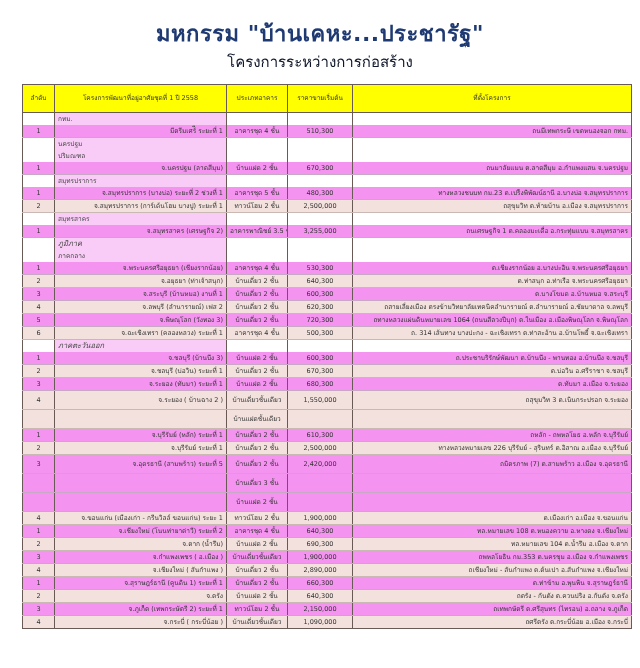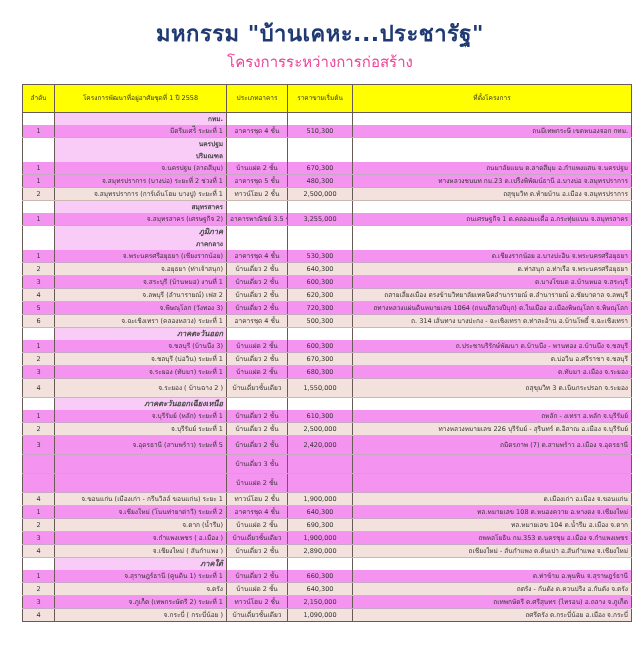--- a/index.html
+++ b/index.html
@@ -1,23 +1,23 @@
 <!DOCTYPE html>
 <html><head>
 <meta charset="utf-8">
 <style>
   html, body { margin:0; padding:0; background:#ffffff; }
   body { width:640px; height:668px; position:relative; overflow:hidden; font-family:"DejaVu Sans", sans-serif; }
   .title { position:absolute; left:0; top:16px; width:640px; text-align:center; font-size:22px; font-weight:bold; color:#1f3a72; letter-spacing:0.5px; }
-  .subtitle { position:absolute; left:0; top:50px; width:640px; text-align:center; font-size:15px; color:#ec4899; }
+  .subtitle { position:absolute; left:0; top:50px; width:640px; text-align:center; font-size:15px; color:#0f172a; }
   table.grid { position:absolute; left:22px; top:84px; width:609px; border-collapse:collapse; table-layout:fixed; font-size:6.5px; color:#333; }
   table.grid td, table.grid th { padding:0 3px; height:12px; line-height:12px; white-space:nowrap; overflow:hidden; border-left:1px solid #6a5a55; border-right:1px solid #6a5a55; }
   table.grid thead th { background:#ffff00; height:27px; line-height:27px; font-weight:normal; font-size:6.5px; color:#333; border:1px solid #6a5a55; }
   tr.sec td { background:#ffffff; }
-  tr.sec td.secname { background:#f8ccf6; text-align:right; font-weight:bold; color:#444; }
+  tr.sec td.secname { background:#f8ccf6; text-align:left; font-weight:normal; color:#444; }
   tr.sec td.secname.big { font-size:7.5px; font-style:italic;margin-top:20px; }
   tr.pink td { background:#f494f0; border-bottom:1px solid #c9a8c5; }
   tr.beige td { background:#f2e1dc; border-bottom:1px solid #c9b8b3; }
   td.c { text-align:center; }
   td.l { text-align:right; }
   tr.tall td { height:18px; line-height:18px; }
   tr.last td { border-bottom:1px solid #6a5a55; }
 </style>
 </head>
 <body>
@@ -71,20 +71,27 @@
         <td></td>
         <td></td>
       </tr>
       <tr class="pink">
         <td class="c">1</td>
         <td class="l">จ.นครปฐม (ลาดสีมุม)</td>
         <td class="c">บ้านแฝด 2 ชั้น</td>
         <td class="c">670,300</td>
         <td class="l">ถนมาลัยแมน ต.ลาดสีมุม อ.กำแพงแสน จ.นครปฐม</td>
       </tr>
+      <tr class="sec">
+        <td></td>
+        <td class="secname">สมุทรปราการ</td>
+        <td></td>
+        <td></td>
+        <td></td>
+      </tr>
       <tr class="pink">
         <td class="c">1</td>
         <td class="l">จ.สมุทรปราการ (บางบ่อ) ระยะที่ 2 ช่วงที่ 1</td>
         <td class="c">อาคารชุด 5 ชั้น</td>
         <td class="c">480,300</td>
         <td class="l">ทางหลวงชนบท กม.23 ต.เปร็งพิพัฒน์ธานี อ.บางบ่อ จ.สมุทรปราการ</td>
       </tr>
       <tr class="beige">
         <td class="c">2</td>
         <td class="l">จ.สมุทรปราการ (การ์เด้นโฮม บางปู) ระยะที่ 1</td>
@@ -190,33 +197,33 @@
         <td class="c">680,300</td>
         <td class="l">ต.ทับมา อ.เมือง จ.ระยอง</td>
       </tr>
       <tr class="beige tall">
         <td class="c">4</td>
         <td class="l">จ.ระยอง ( บ้านฉาง 2 )</td>
         <td class="c">บ้านเดี่ยวชั้นเดียว</td>
         <td class="c">1,550,000</td>
         <td class="l">ถสุขุมวิท 3 ต.เนินกระปรอก จ.ระยอง</td>
       </tr>
-      <tr class="sec">
-        <td></td>
-        <td class="secname big">ภาคตะวันออกเฉียงเหนือ</td>
-        <td></td>
-        <td></td>
-        <td></td>
+      <tr class="beige tall">
+        <td class="c"></td>
+        <td class="l"></td>
+        <td class="c">บ้านแฝดชั้นเดียว</td>
+        <td class="c"></td>
+        <td class="l"></td>
       </tr>
       <tr class="pink">
         <td class="c">1</td>
         <td class="l">จ.บุรีรัมย์ (หลัก) ระยะที่ 1</td>
         <td class="c">บ้านเดี่ยว 2 ชั้น</td>
         <td class="c">610,300</td>
-        <td class="l">ถหลัก - งเทรา อ.หลัก จ.บุรีรัมย์</td>
+        <td class="l">ถหลัก - ถพหลโยธ อ.หลัก จ.บุรีรัมย์</td>
       </tr>
       <tr class="beige">
         <td class="c">2</td>
         <td class="l">จ.บุรีรัมย์ ระยะที่ 1</td>
         <td class="c">บ้านเดี่ยว 2 ชั้น</td>
         <td class="c">2,500,000</td>
         <td class="l">ทางหลวงหมายเลข 226 บุรีรัมย์ - สุรินทร์ ต.อิสาณ อ.เมือง จ.บุรีรัมย์</td>
       </tr>
       <tr class="pink tall">
         <td class="c">3</td>
@@ -267,27 +274,20 @@
         <td class="c">1,900,000</td>
         <td class="l">ถพหลโยธิน กม.353 ต.นครชุม อ.เมือง จ.กำแพงเพชร</td>
       </tr>
       <tr class="beige">
         <td class="c">4</td>
         <td class="l">จ.เชียงใหม่ ( สันกำแพง )</td>
         <td class="c">บ้านเดี่ยว 2 ชั้น</td>
         <td class="c">2,890,000</td>
         <td class="l">ถเชียงใหม่ - สันกำแพง ต.ต้นเปา อ.สันกำแพง จ.เชียงใหม่</td>
       </tr>
-      <tr class="sec">
-        <td></td>
-        <td class="secname big">ภาคใต้</td>
-        <td></td>
-        <td></td>
-        <td></td>
-      </tr>
       <tr class="pink">
         <td class="c">1</td>
         <td class="l">จ.สุราษฎร์ธานี (คูนดิน 1) ระยะที่ 1</td>
         <td class="c">บ้านเดี่ยว 2 ชั้น</td>
         <td class="c">660,300</td>
         <td class="l">ต.ท่าข้าม อ.พุนพิน จ.สุราษฎร์ธานี</td>
       </tr>
       <tr class="beige">
         <td class="c">2</td>
         <td class="l">จ.ตรัง</td>

